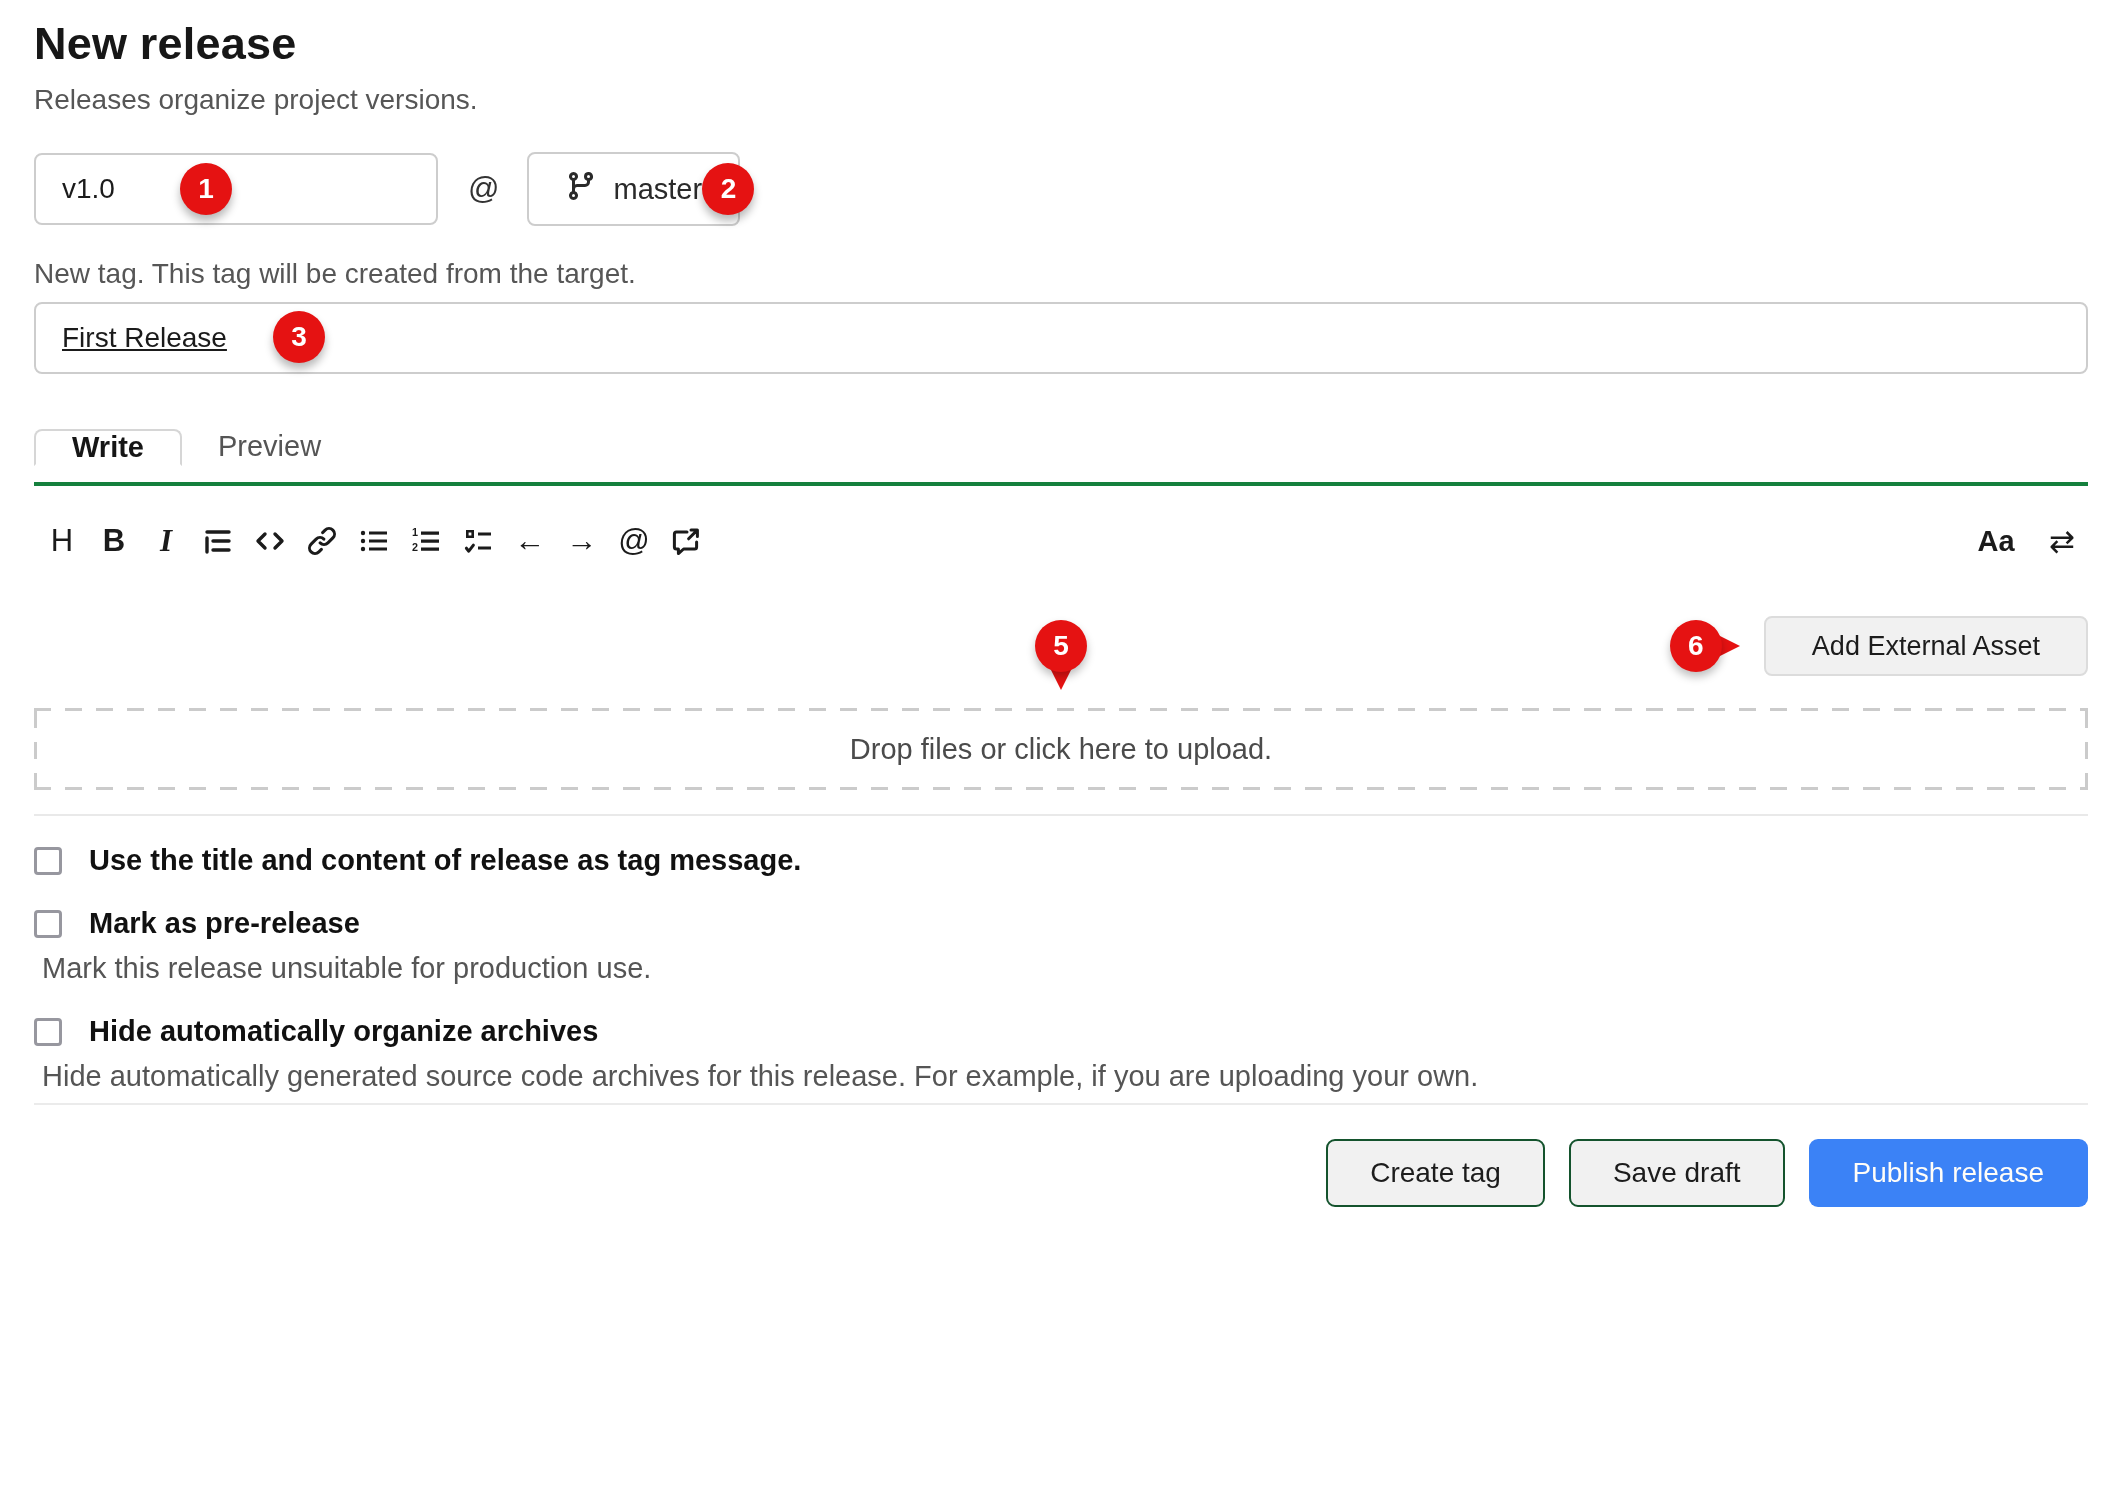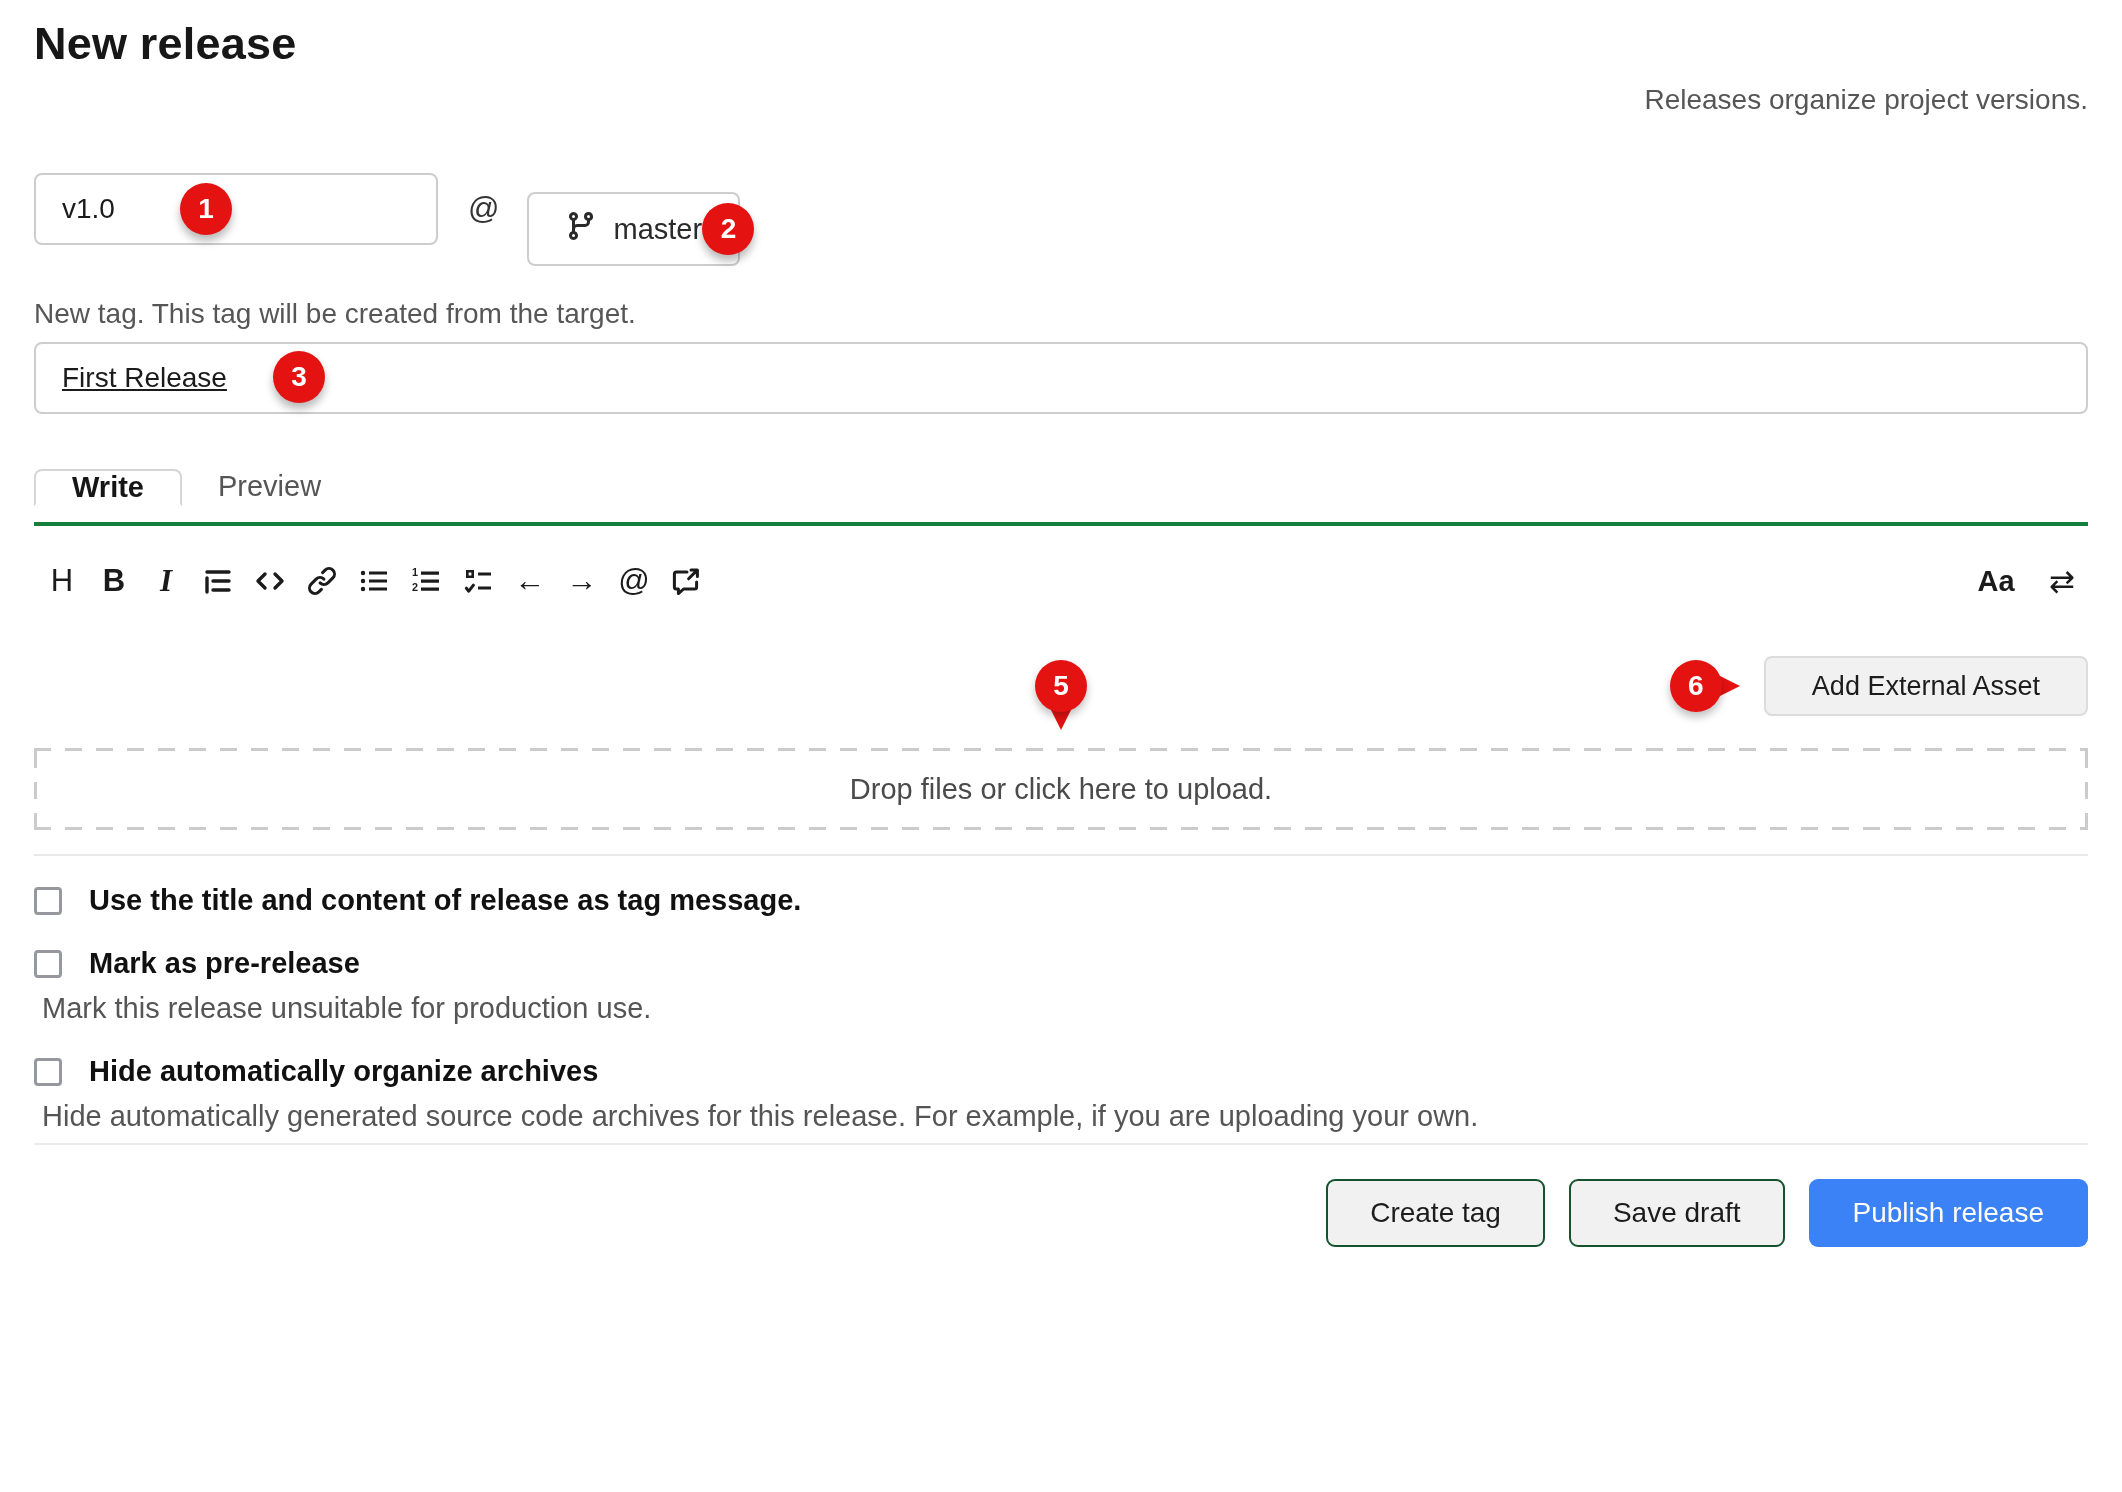--- a/index.html
+++ b/index.html
@@ -2,36 +2,36 @@
 <html><head>
 <meta charset="utf-8">
 <style>
   * { box-sizing: border-box; margin: 0; padding: 0; }
   html,body { width: 2122px; height: 1492px; background: #ffffff; overflow: hidden; }
   body { font-family: "Liberation Sans", sans-serif; color: #1b1b1b; }
   .page { padding: 18px 34px 0 34px; width: 2122px; }
 
   
   .page-title { font-size: 45px; font-weight: 700; letter-spacing: .2px; color: #171717; }
-  .page-subtitle { font-size: 28px; color: #565656; margin-top: 14px; text-align: right; }
+  .page-subtitle { font-size: 28px; color: #565656; margin-top: 14px; }
 
   
   .tag-row { display: flex; align-items: center; margin-top: 36px; }
   .input-wrap { position: relative; }
   .text-input {
     height: 72px; border: 2px solid #cdcdcd; border-radius: 8px; background: #fff;
     font-family: "Liberation Sans", sans-serif; font-size: 28px; color: #1b1b1b;
     padding: 0 26px; outline: none;
   }
   .tag-input { width: 404px; }
   .at-sep { font-size: 31px; color: #333; margin: 0 28px 0 30px; }
   .target-btn {
     display: flex; align-items: center; gap: 16px; height: 74px; padding: 0 36px;
     background: #fff; border: 2px solid #cdcdcd; border-radius: 8px;
-    font-size: 29px; color: #2a2a2a; cursor: pointer; position: relative; margin-top: 40px;
+    font-size: 29px; color: #2a2a2a; cursor: pointer; position: relative;
   }
   .helper-text { font-size: 28px; color: #565656; margin-top: 32px; }
   .title-wrap { margin-top: 12px; }
   .title-input { width: 100%; text-decoration: underline; }
 
   
   .badge {
     position: absolute; width: 52px; height: 52px; border-radius: 50%;
     background: #e51212; color: #fff; font-size: 28px; font-weight: 700;
     display: flex; align-items: center; justify-content: center;

